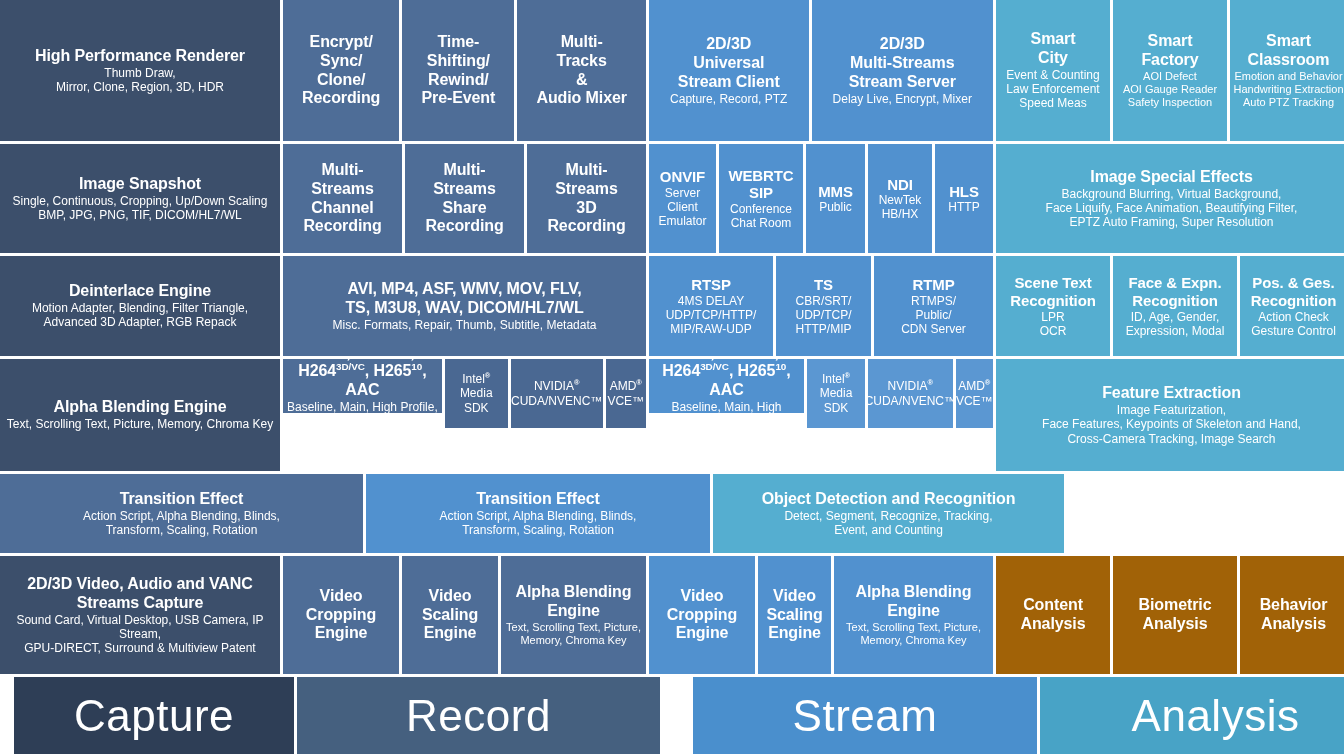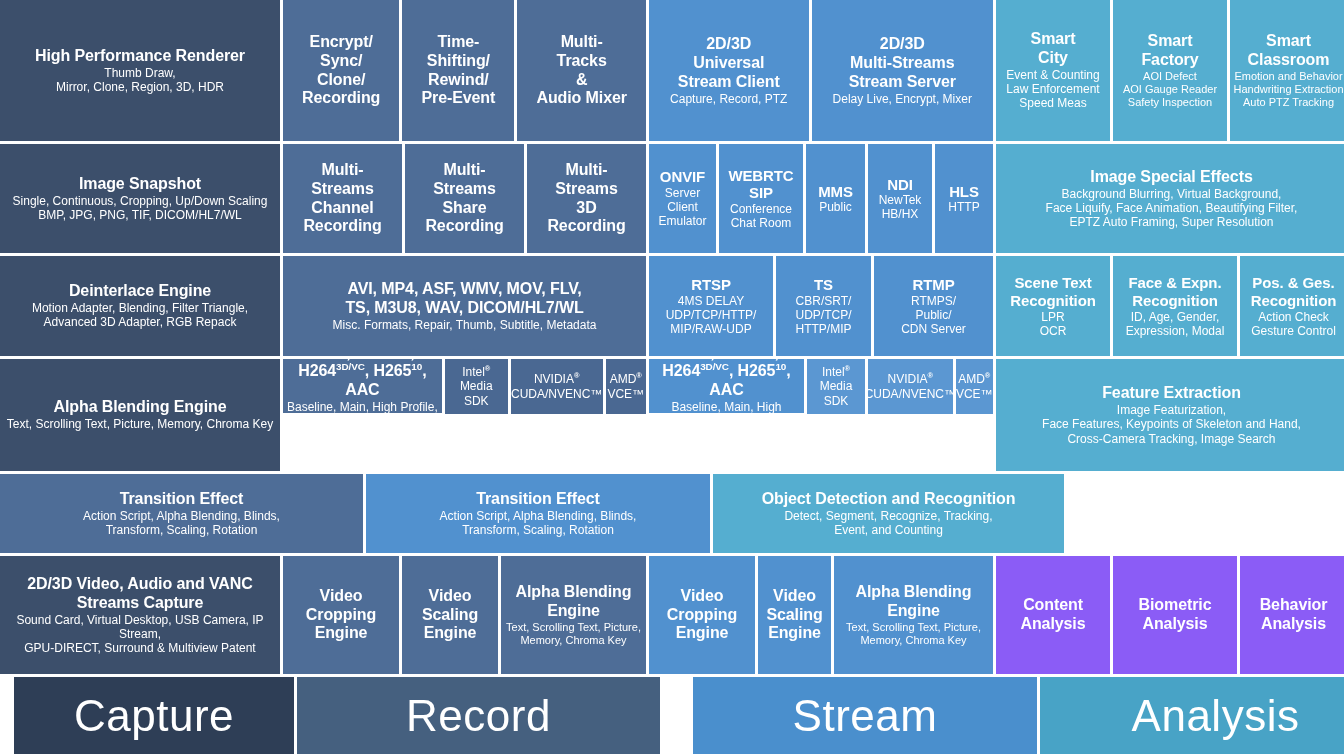--- a/index.html
+++ b/index.html
@@ -46,39 +46,39 @@
   .cell .s {
     font-weight: normal;
   }
   
   .c-capture   { background: #3c4f6b; }
   .c-record    { background: #4e6d97; }
   .c-record2   { background: #4a6892; }
   .c-stream    { background: #5191cf; align-items: center; }
   .c-stream2   { background: #5b97d2; }
   .c-analysis  { background: #55aed0; }
-  .c-analysis2 { background: #8b5cf6; }
+  .c-analysis2 { background: #a16207; }
   .ttl-md { font-size: 16px; }
   .ttl-sm { font-size: 15px; }
   .sub-md { font-size: 12px; }
   .sub-sm { font-size: 12px; }
   .sub-xs { font-size: 11px; }
 
   sup { font-size: 0.62em; vertical-align: super; line-height: 0; font-weight: bold; }
 
   
   .h-r1 { height: 141px; }
   .h-r2 { height: 109px; }
   .h-r3 { height: 100px; }
   .h-r4 { height: 112px; }
   .h-r5 { height: 79px; }
   .h-r6 { height: 118px; }
   .h-foot { height: 77px; padding-left: 14px; }
   .h-half-a { height: 54px; }
-  .h-half-b { height: 55px; }
+  .h-half-b { height: 69px; }
 
   
   .foot-cell {
     display: flex; align-items: center; justify-content: center;
     color: #ffffff;
     font-size: 44px;
     font-weight: normal;
     letter-spacing: 0.5px;
   }
   .f-capture  { background: #2e3e56; }

